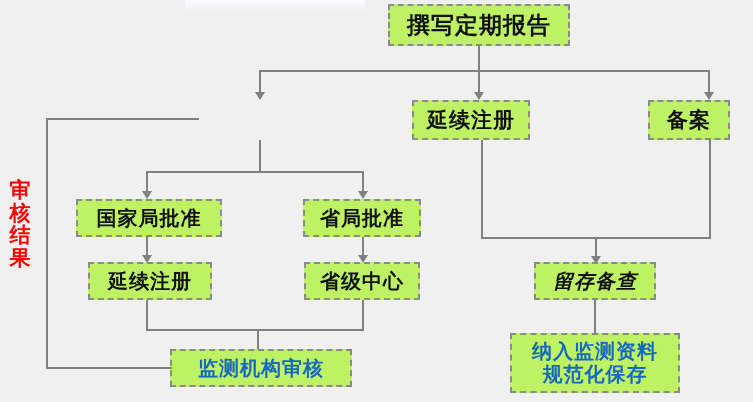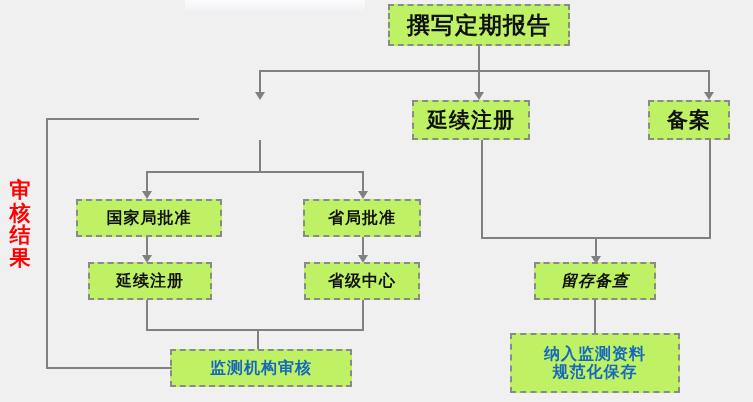--- a/index.html
+++ b/index.html
@@ -34,21 +34,21 @@
     text-align: center;
     color: #111111;
     font-weight: bold;
     letter-spacing: 1px;
     line-height: 1.15;
     white-space: pre-line;
   }
   .node.blue { color: #1668bf; }
   .n-size-lg { font-size: 23px; }
   .n-size-md { font-size: 21px; }
-  .n-size-sm { font-size: 16px; text-align: center; }
+  .n-size-sm { font-size: 20px; text-align: center; }
   .vline, .hline {
     position: absolute;
     background: #808080;
   }
   .vline { width: 2px; }
   .hline { height: 2px; }
   .arrow {
     position: absolute;
     width: 0;
     height: 0;

